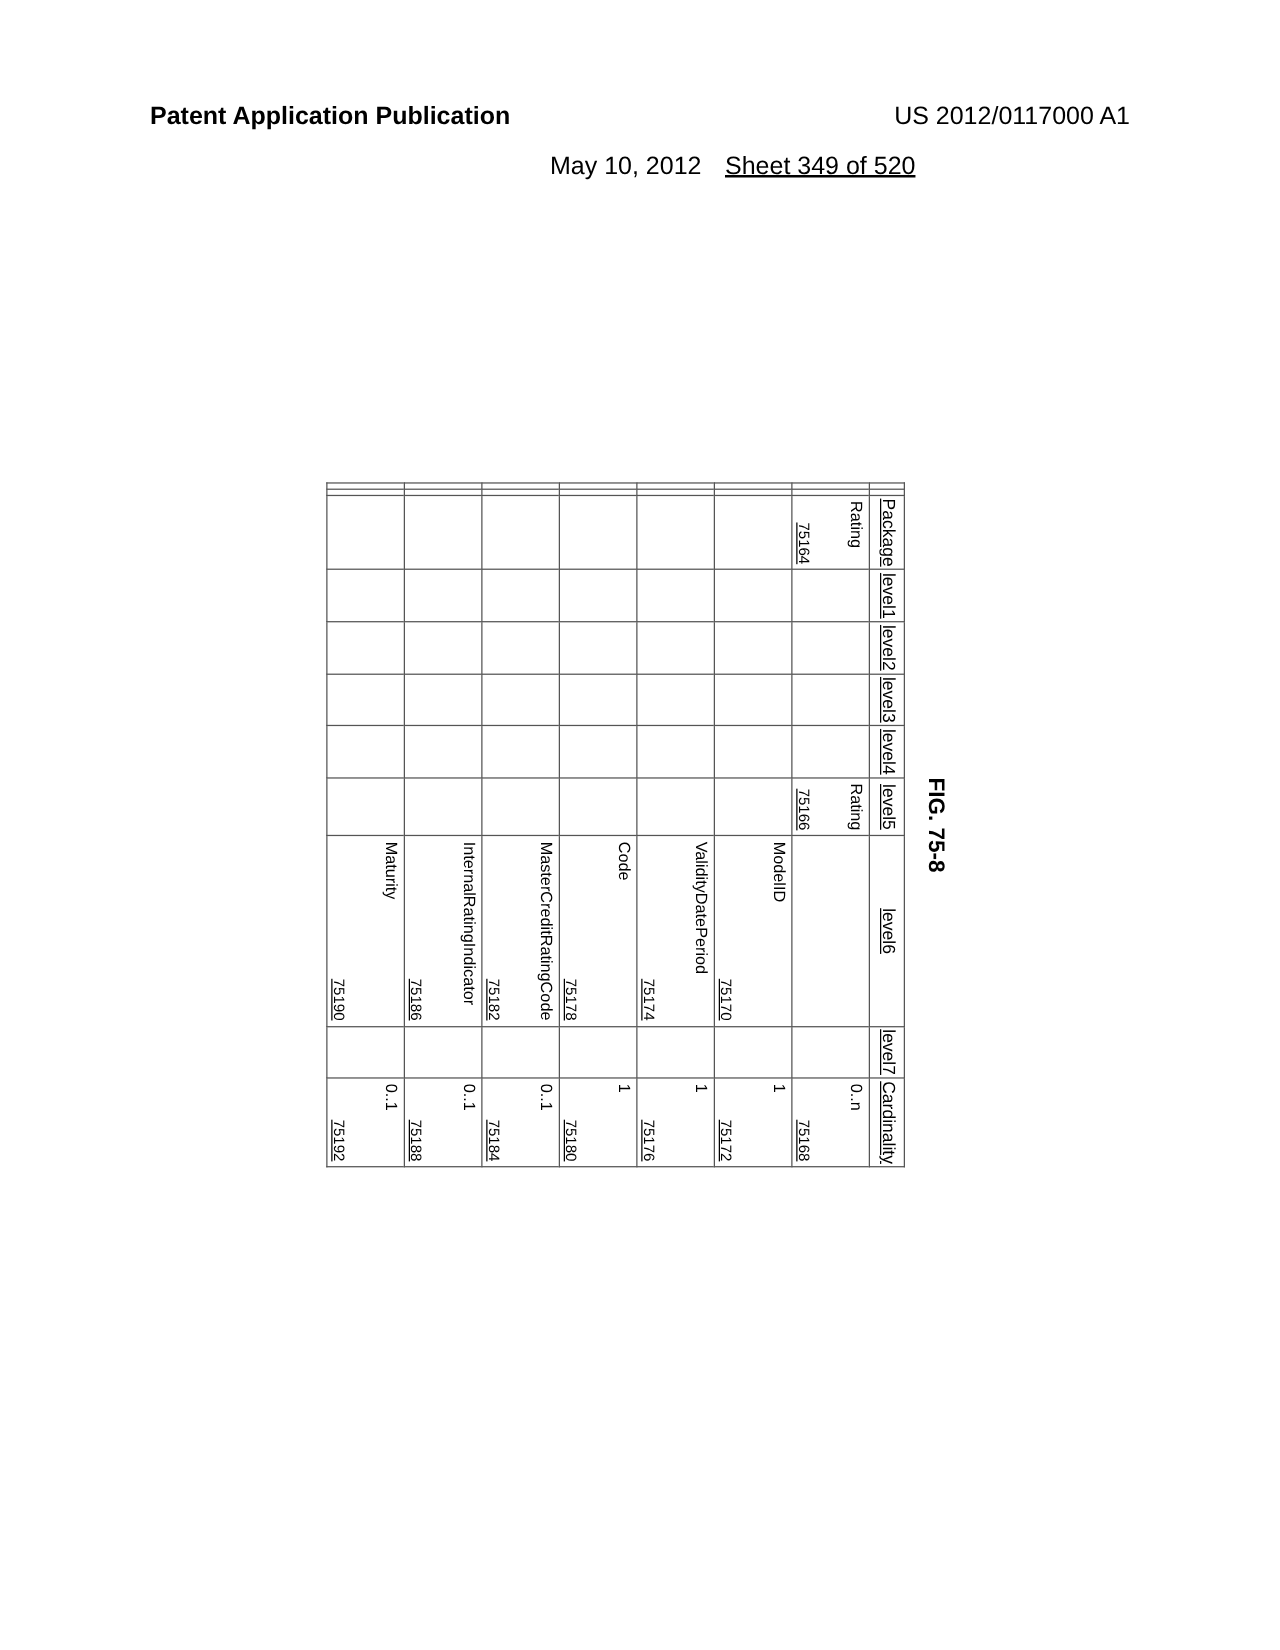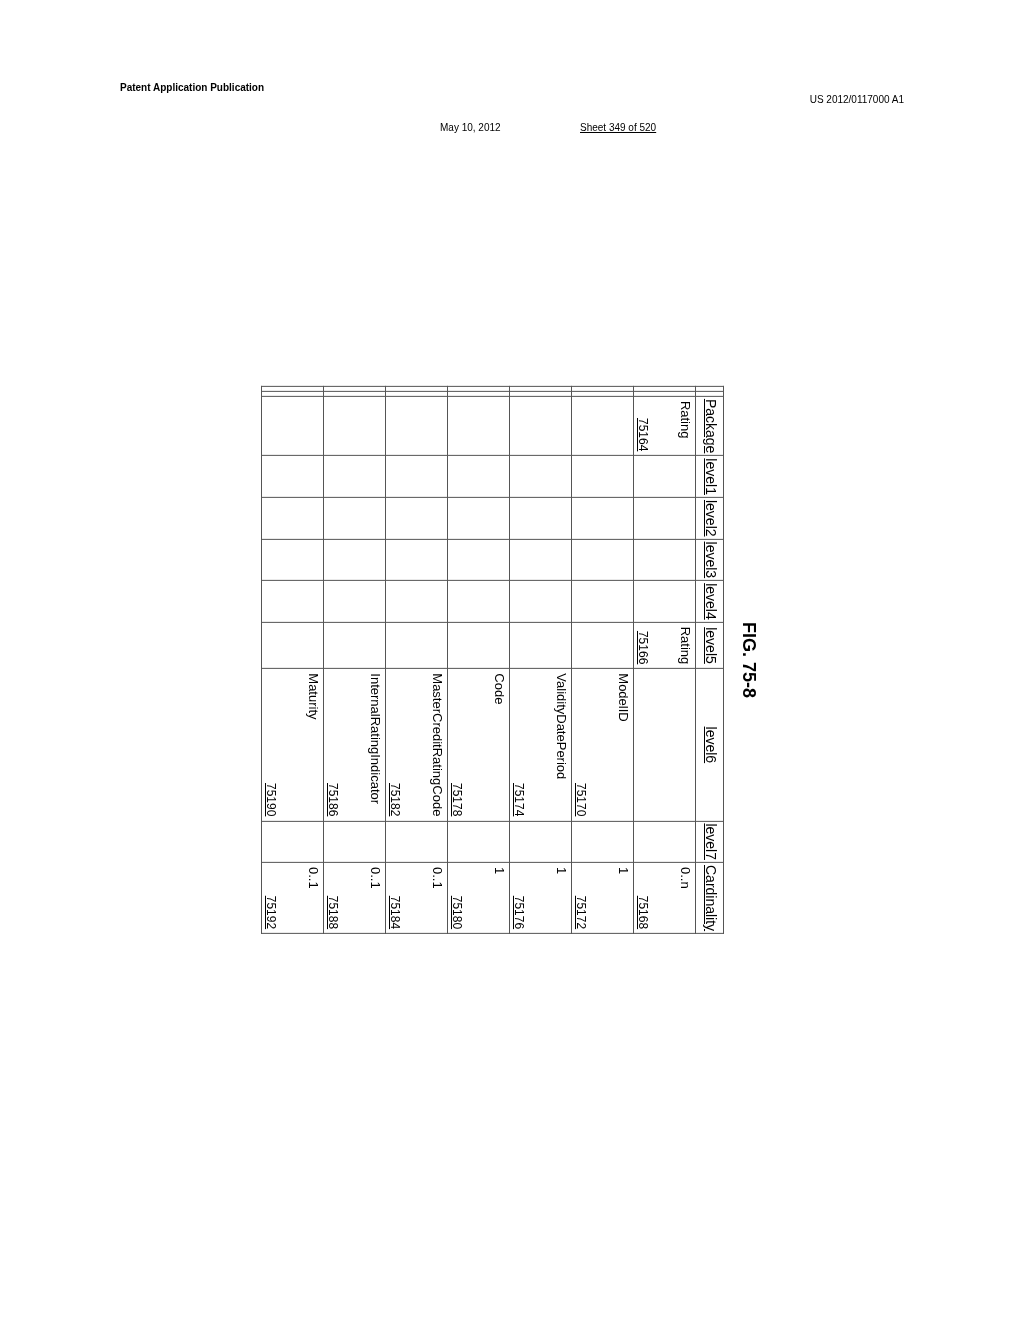--- a/index.html
+++ b/index.html
@@ -11,24 +11,24 @@
     font-family: Arial, Helvetica, sans-serif;
     background: #fff;
     position: relative;
   }
   .header {
     position: absolute;
     top: 82px;
     left: 0;
     right: 0;
     padding: 0 120px;
-    font-size: 10px;
+    font-size: 20px;
   }
   .header-left { float: left; font-weight: bold; }
-  .header-right { float: right; font-weight: normal; margin-top: 12px; }
+  .header-right { float: right; font-weight: normal; }
   .header-mid { position: absolute; left: 440px; margin-top: 40px; }
   .fig-area {
     position: absolute;
     top: 140px;
     left: 170px;
     width: 680px;
     height: 1040px;
   }
   .fig-label {
     font-weight: bold;

